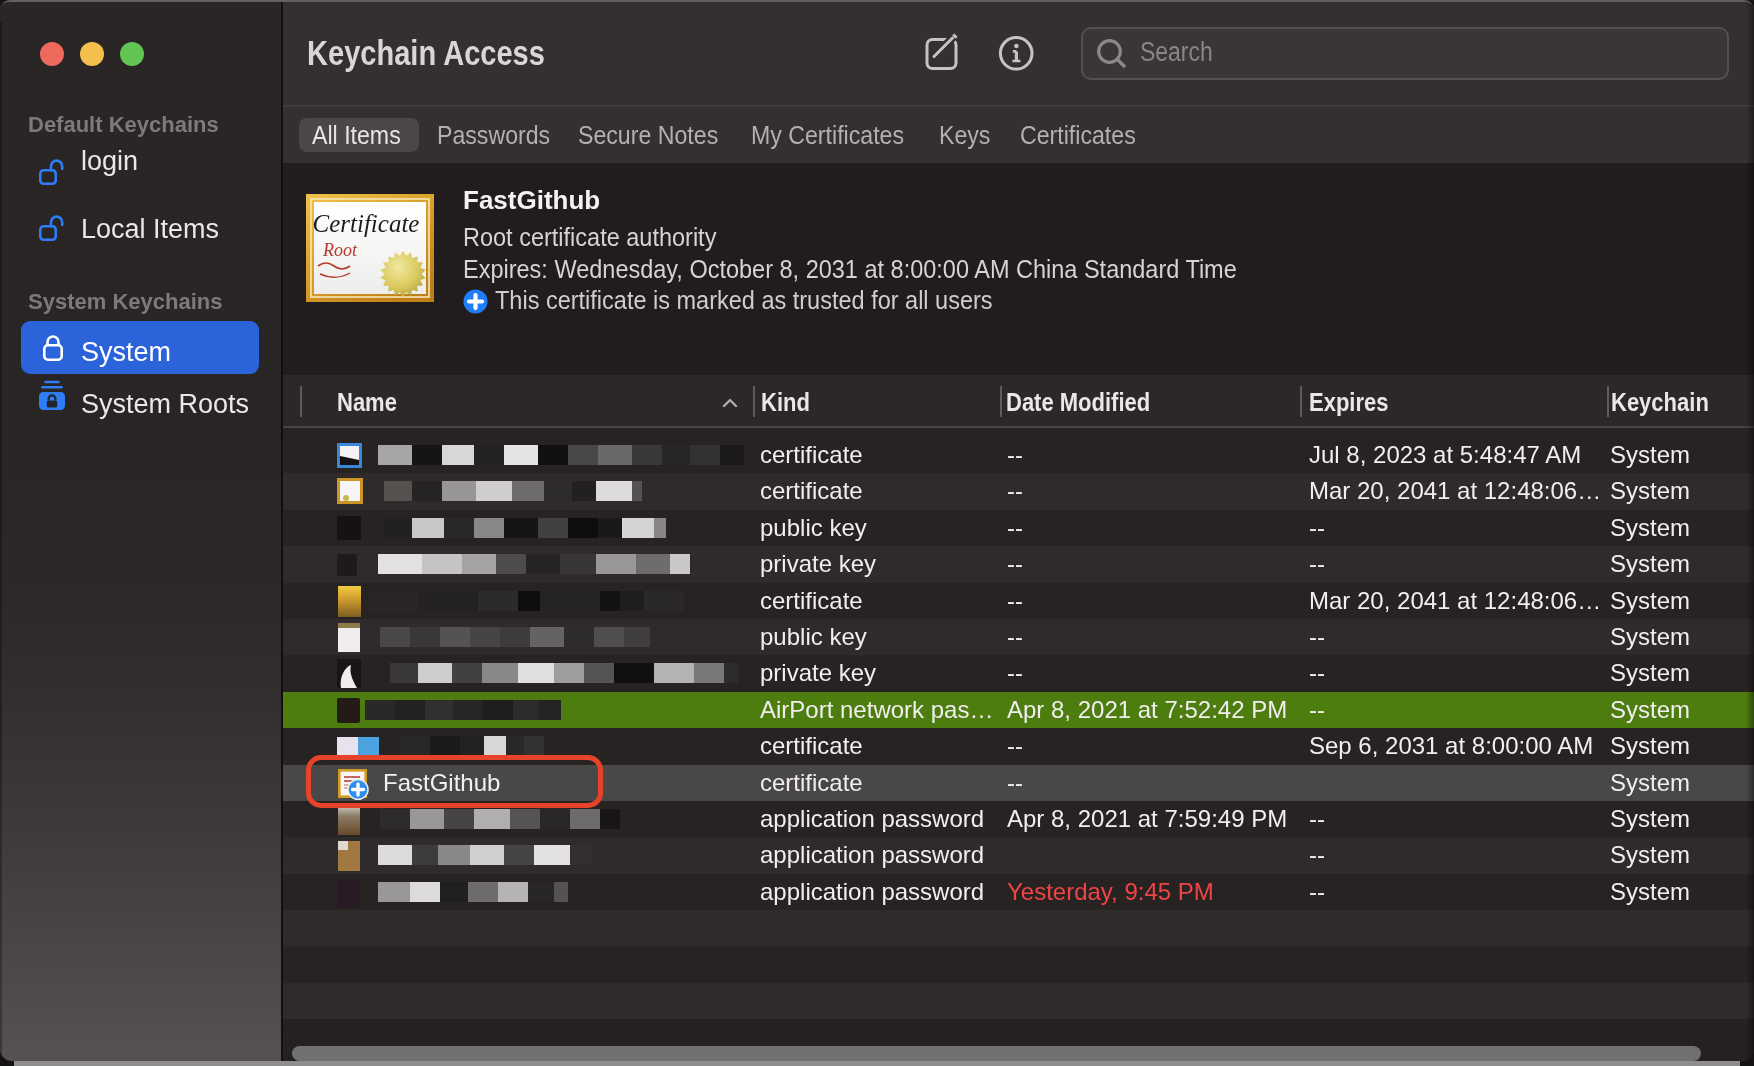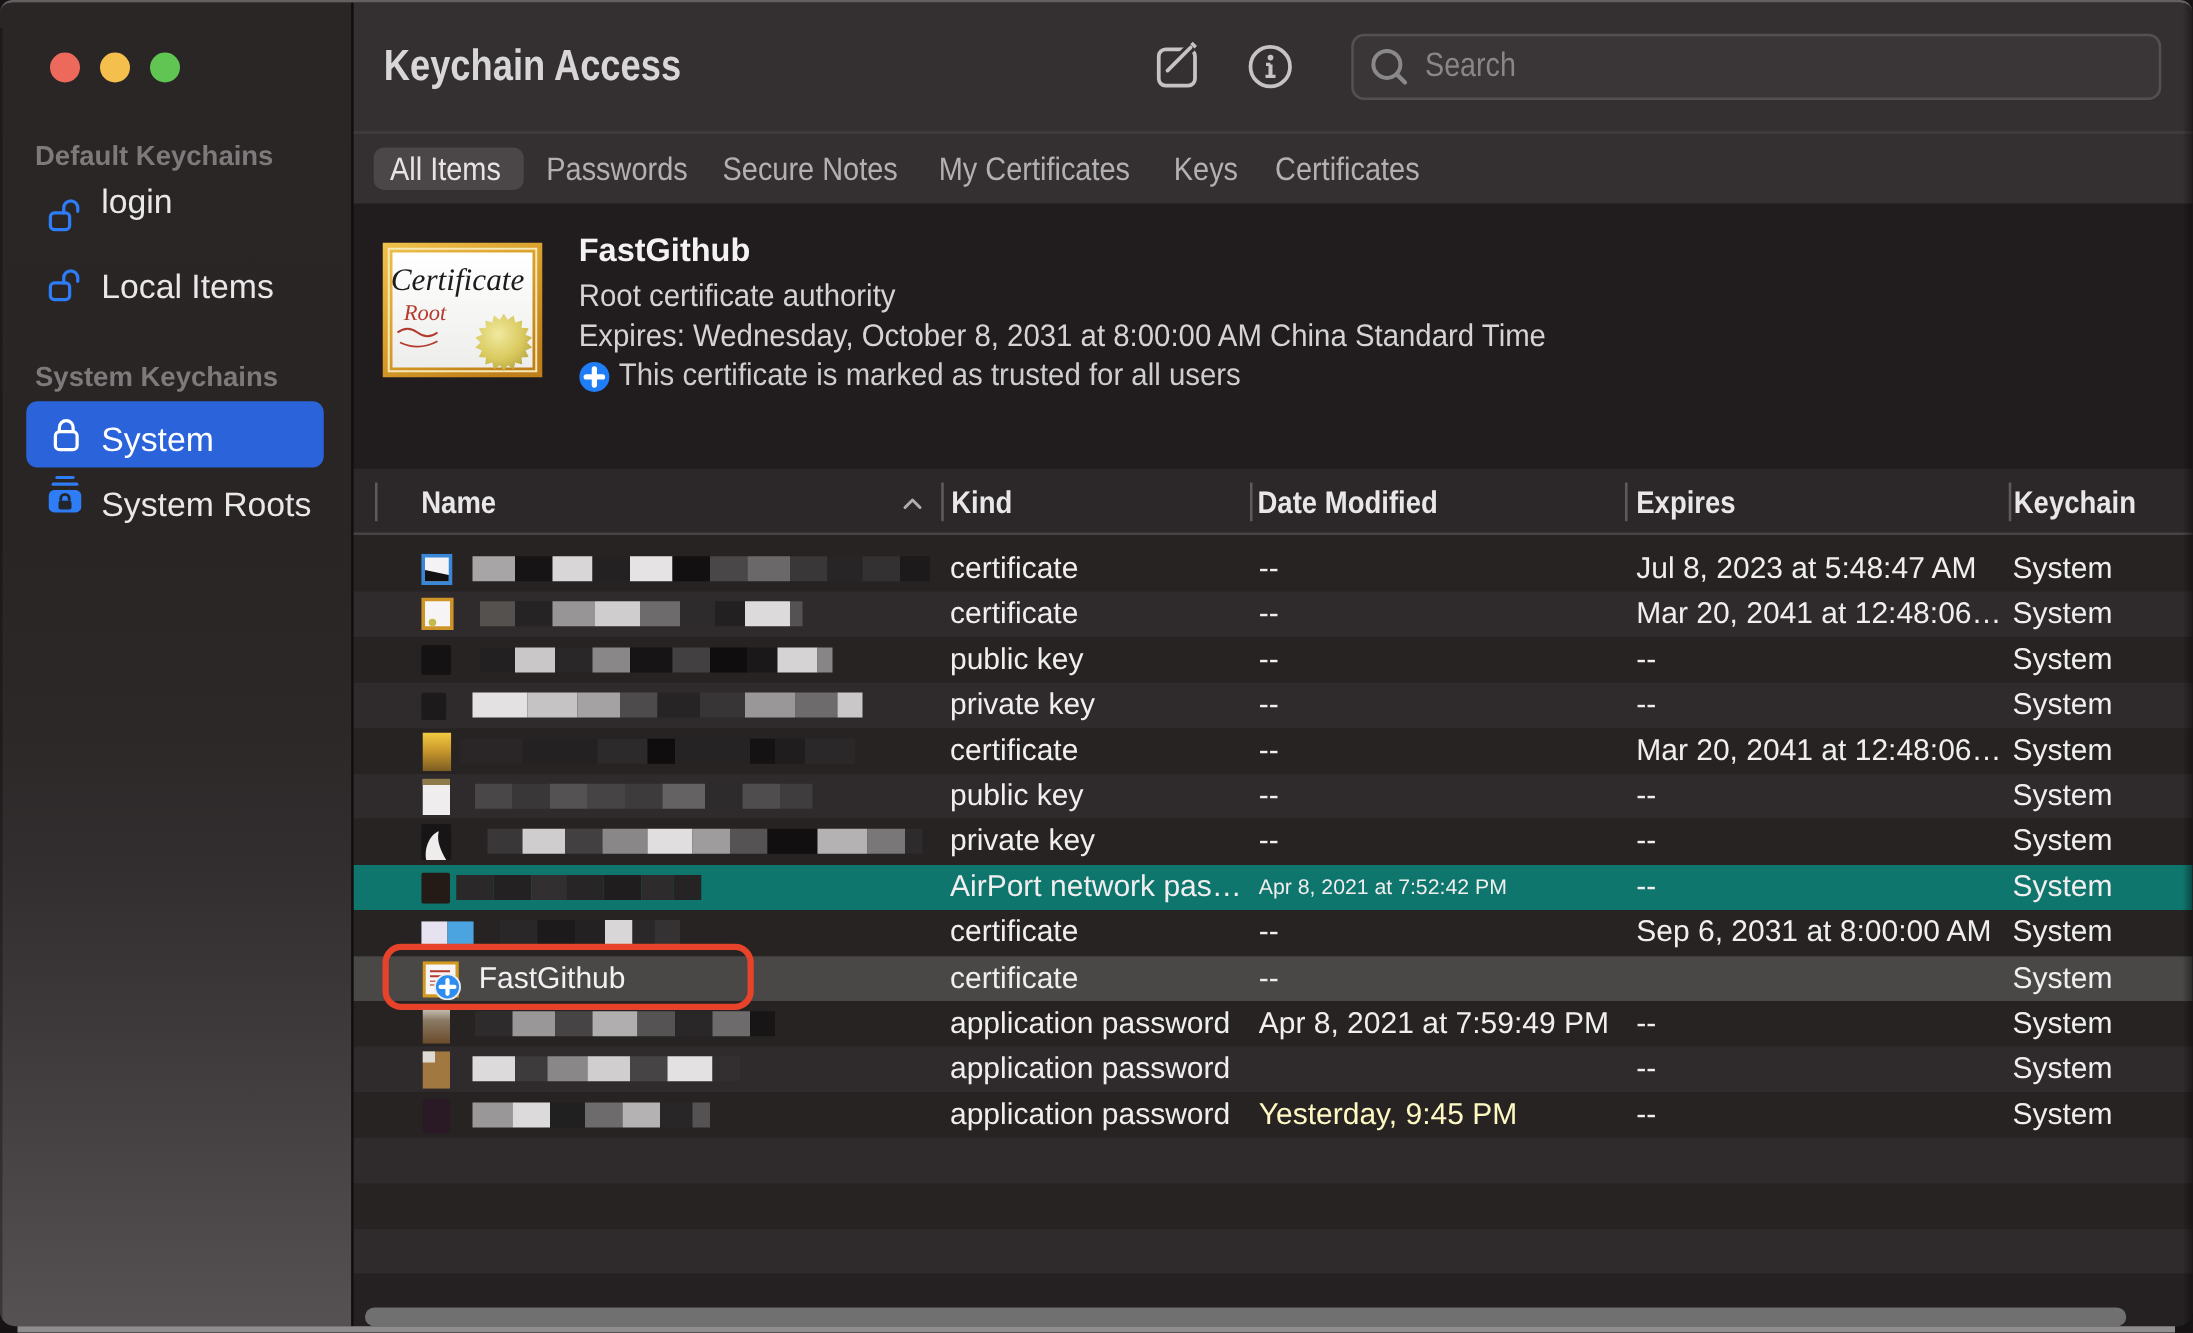--- a/index.html
+++ b/index.html
@@ -268,33 +268,33 @@
 <div class="abs" style="left:301px;top:8px;width:30px;height:20px;background:#565354"></div>
 <div class="abs" style="left:331px;top:8px;width:40px;height:20px;background:#110f10"></div>
 <div class="abs" style="left:371px;top:8px;width:40px;height:20px;background:#b5b2b3"></div>
 <div class="abs" style="left:411px;top:8px;width:30px;height:20px;background:#7a7778"></div>
 <div class="abs" style="left:441px;top:8px;width:14px;height:20px;background:#2e2b2c"></div>
 <div class="txt" style="left:477px;top:0;font-size:24px;line-height:36.4px;color:#f0eeee">private key</div>
 <div class="txt" style="left:724px;top:0;font-size:24px;line-height:36.4px;color:#f0eeee">--</div>
 <div class="txt" style="left:1026px;top:0;font-size:24px;line-height:36.4px;color:#f0eeee">--</div>
 <div class="txt" style="left:1327px;top:0;font-size:24px;line-height:36.4px;color:#f0eeee">System</div>
 </div>
-<div class="abs" style="left:0;top:689.8px;width:1471px;height:36.4px;background:#0f766e">
+<div class="abs" style="left:0;top:689.8px;width:1471px;height:36.4px;background:#4d7c0f">
 <svg class="abs" style="left:54px;top:6px" width="23" height="25" viewBox="0 0 23 25">
 <rect x="0" y="0" width="23" height="25" fill="#241b16" rx="2"></rect>
 </svg>
 <div class="abs" style="left:82px;top:8px;width:30px;height:20px;background:#2b2829"></div>
 <div class="abs" style="left:112px;top:8px;width:30px;height:20px;background:#242122"></div>
 <div class="abs" style="left:142px;top:8px;width:28px;height:20px;background:#322f30"></div>
 <div class="abs" style="left:170px;top:8px;width:30px;height:20px;background:#282526"></div>
 <div class="abs" style="left:200px;top:8px;width:30px;height:20px;background:#1f1d1e"></div>
 <div class="abs" style="left:230px;top:8px;width:26px;height:20px;background:#2e2b2c"></div>
 <div class="abs" style="left:256px;top:8px;width:22px;height:20px;background:#262324"></div>
 <div class="txt" style="left:477px;top:0;font-size:24px;line-height:36.4px;color:#f0eeee">AirPort network pas…</div>
-<div class="txt" style="left:724px;top:0;font-size:17px;line-height:36.4px;color:#f0eeee">Apr 8, 2021 at 7:52:42 PM</div>
+<div class="txt" style="left:724px;top:0;font-size:24px;line-height:36.4px;color:#f0eeee">Apr 8, 2021 at 7:52:42 PM</div>
 <div class="txt" style="left:1026px;top:0;font-size:24px;line-height:36.4px;color:#f0eeee">--</div>
 <div class="txt" style="left:1327px;top:0;font-size:24px;line-height:36.4px;color:#f0eeee">System</div>
 </div>
 <div class="abs" style="left:0;top:726.2px;width:1471px;height:36.4px;background:#272323">
 <svg class="abs" style="left:54px;top:9px" width="42" height="19" viewBox="0 0 42 19">
 <rect x="0" y="0" width="21" height="19" fill="#e6e2f0"></rect>
 <rect x="21" y="0" width="21" height="19" fill="#4ba3e0"></rect>
 </svg>
 <div class="abs" style="left:117px;top:8px;width:30px;height:20px;background:#2a2728"></div>
 <div class="abs" style="left:147px;top:8px;width:30px;height:20px;background:#1c1a1b"></div>
@@ -366,21 +366,21 @@
 <rect x="0" y="0" width="22" height="28" fill="#2a1a26" rx="2"></rect>
 </svg>
 <div class="abs" style="left:95px;top:8px;width:32px;height:20px;background:#9a9798"></div>
 <div class="abs" style="left:127px;top:8px;width:30px;height:20px;background:#dcdadb"></div>
 <div class="abs" style="left:157px;top:8px;width:28px;height:20px;background:#212021"></div>
 <div class="abs" style="left:185px;top:8px;width:30px;height:20px;background:#6e6b6c"></div>
 <div class="abs" style="left:215px;top:8px;width:30px;height:20px;background:#b5b2b3"></div>
 <div class="abs" style="left:245px;top:8px;width:26px;height:20px;background:#292627"></div>
 <div class="abs" style="left:271px;top:8px;width:14px;height:20px;background:#555253"></div>
 <div class="txt" style="left:477px;top:0;font-size:24px;line-height:36.4px;color:#f0eeee">application password</div>
-<div class="txt" style="left:724px;top:0;font-size:24px;line-height:36.4px;color:#fef9c3">Yesterday, 9:45 PM</div>
+<div class="txt" style="left:724px;top:0;font-size:24px;line-height:36.4px;color:#ef4444">Yesterday, 9:45 PM</div>
 <div class="txt" style="left:1026px;top:0;font-size:24px;line-height:36.4px;color:#f0eeee">--</div>
 <div class="txt" style="left:1327px;top:0;font-size:24px;line-height:36.4px;color:#f0eeee">System</div>
 </div>
 <div class="abs" style="left:0;top:908.2px;width:1471px;height:36.4px;background:#2f2b2c"></div>
 <div class="abs" style="left:0;top:944.6px;width:1471px;height:36.4px;background:#272323"></div>
 <div class="abs" style="left:0;top:981.0px;width:1471px;height:36.0px;background:#2f2b2c"></div>
 <div class="abs" style="left:23px;top:753px;width:297px;height:53px;border:5px solid #e7432a;border-radius:15px"></div>
 <div class="abs" style="left:0;top:1017px;width:1471px;height:44px;background:#252122"></div>
 <div class="abs" style="left:9px;top:1044px;width:1409px;height:15px;border-radius:7.5px;background:#717070"></div>
 <div class="abs" style="left:1463px;top:0;width:8px;height:1061px;background:linear-gradient(90deg,rgba(0,0,0,0),rgba(0,0,0,0.4))"></div>

